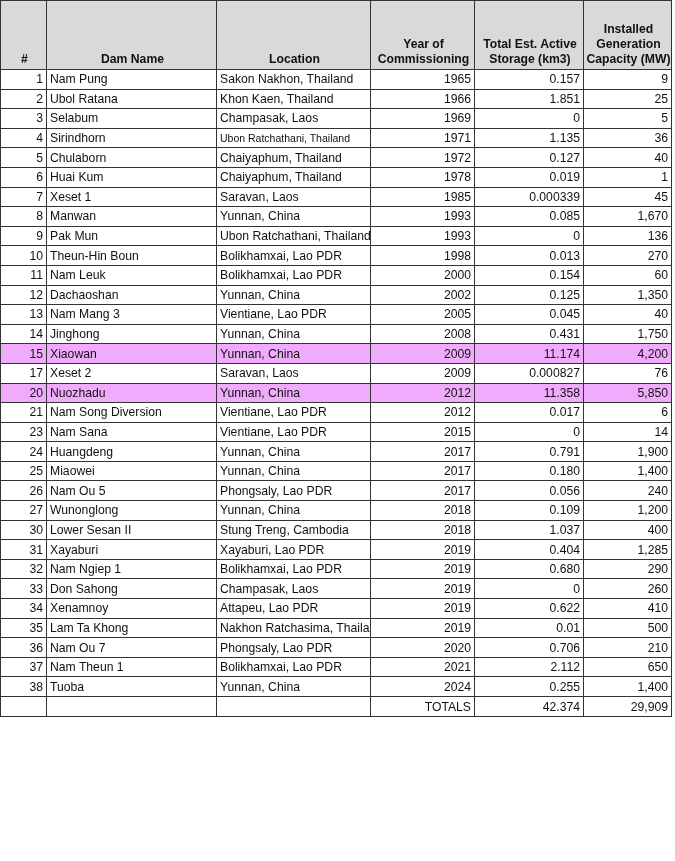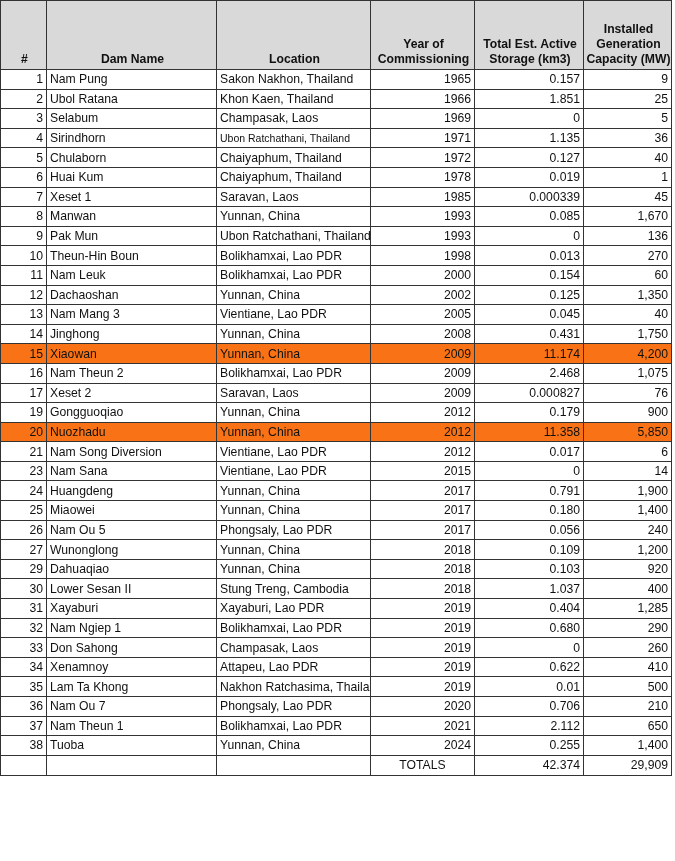--- a/index.html
+++ b/index.html
@@ -33,23 +33,23 @@
     height: 18.6px;
     padding: 0 3px;
     border: 1.5px solid #333;
     white-space: nowrap;
     overflow: hidden;
     line-height: 18px;
   }
   td.num, td.year, td.stor, td.cap { text-align: right; }
   td.name, td.loc { text-align: left; }
   td.loc.small { font-size: 10.5px; }
-  tr.highlight td { background: #f97316; }
+  tr.highlight td { background: #f0abfc; }
   tr.totals td { height: 19px; }
-  td.totals-label { text-align: center; }
+  td.totals-label { text-align: right; }
 </style>
 </head>
 <body>
 
 <table class="dams">
   <colgroup>
     <col class="c-num">
       <col class="c-name">
       <col class="c-loc">
       <col class="c-year">
@@ -181,43 +181,27 @@
       </tr>
       <tr class="highlight">
         <td class="num">15</td>
         <td class="name">Xiaowan</td>
         <td class="loc">Yunnan, China</td>
         <td class="year">2009</td>
         <td class="stor">11.174</td>
         <td class="cap">4,200</td>
       </tr>
       <tr>
-        <td class="num">16</td>
-        <td class="name">Nam Theun 2</td>
-        <td class="loc">Bolikhamxai, Lao PDR</td>
-        <td class="year">2009</td>
-        <td class="stor">2.468</td>
-        <td class="cap">1,075</td>
-      </tr>
-      <tr>
         <td class="num">17</td>
         <td class="name">Xeset 2</td>
         <td class="loc">Saravan, Laos</td>
         <td class="year">2009</td>
         <td class="stor">0.000827</td>
         <td class="cap">76</td>
       </tr>
-      <tr>
-        <td class="num">19</td>
-        <td class="name">Gongguoqiao</td>
-        <td class="loc">Yunnan, China</td>
-        <td class="year">2012</td>
-        <td class="stor">0.179</td>
-        <td class="cap">900</td>
-      </tr>
       <tr class="highlight">
         <td class="num">20</td>
         <td class="name">Nuozhadu</td>
         <td class="loc">Yunnan, China</td>
         <td class="year">2012</td>
         <td class="stor">11.358</td>
         <td class="cap">5,850</td>
       </tr>
       <tr>
         <td class="num">21</td>
@@ -259,28 +243,20 @@
         <td class="stor">0.056</td>
         <td class="cap">240</td>
       </tr>
       <tr>
         <td class="num">27</td>
         <td class="name">Wunonglong</td>
         <td class="loc">Yunnan, China</td>
         <td class="year">2018</td>
         <td class="stor">0.109</td>
         <td class="cap">1,200</td>
-      </tr>
-      <tr>
-        <td class="num">29</td>
-        <td class="name">Dahuaqiao</td>
-        <td class="loc">Yunnan, China</td>
-        <td class="year">2018</td>
-        <td class="stor">0.103</td>
-        <td class="cap">920</td>
       </tr>
       <tr>
         <td class="num">30</td>
         <td class="name">Lower Sesan II</td>
         <td class="loc">Stung Treng, Cambodia</td>
         <td class="year">2018</td>
         <td class="stor">1.037</td>
         <td class="cap">400</td>
       </tr>
       <tr>

